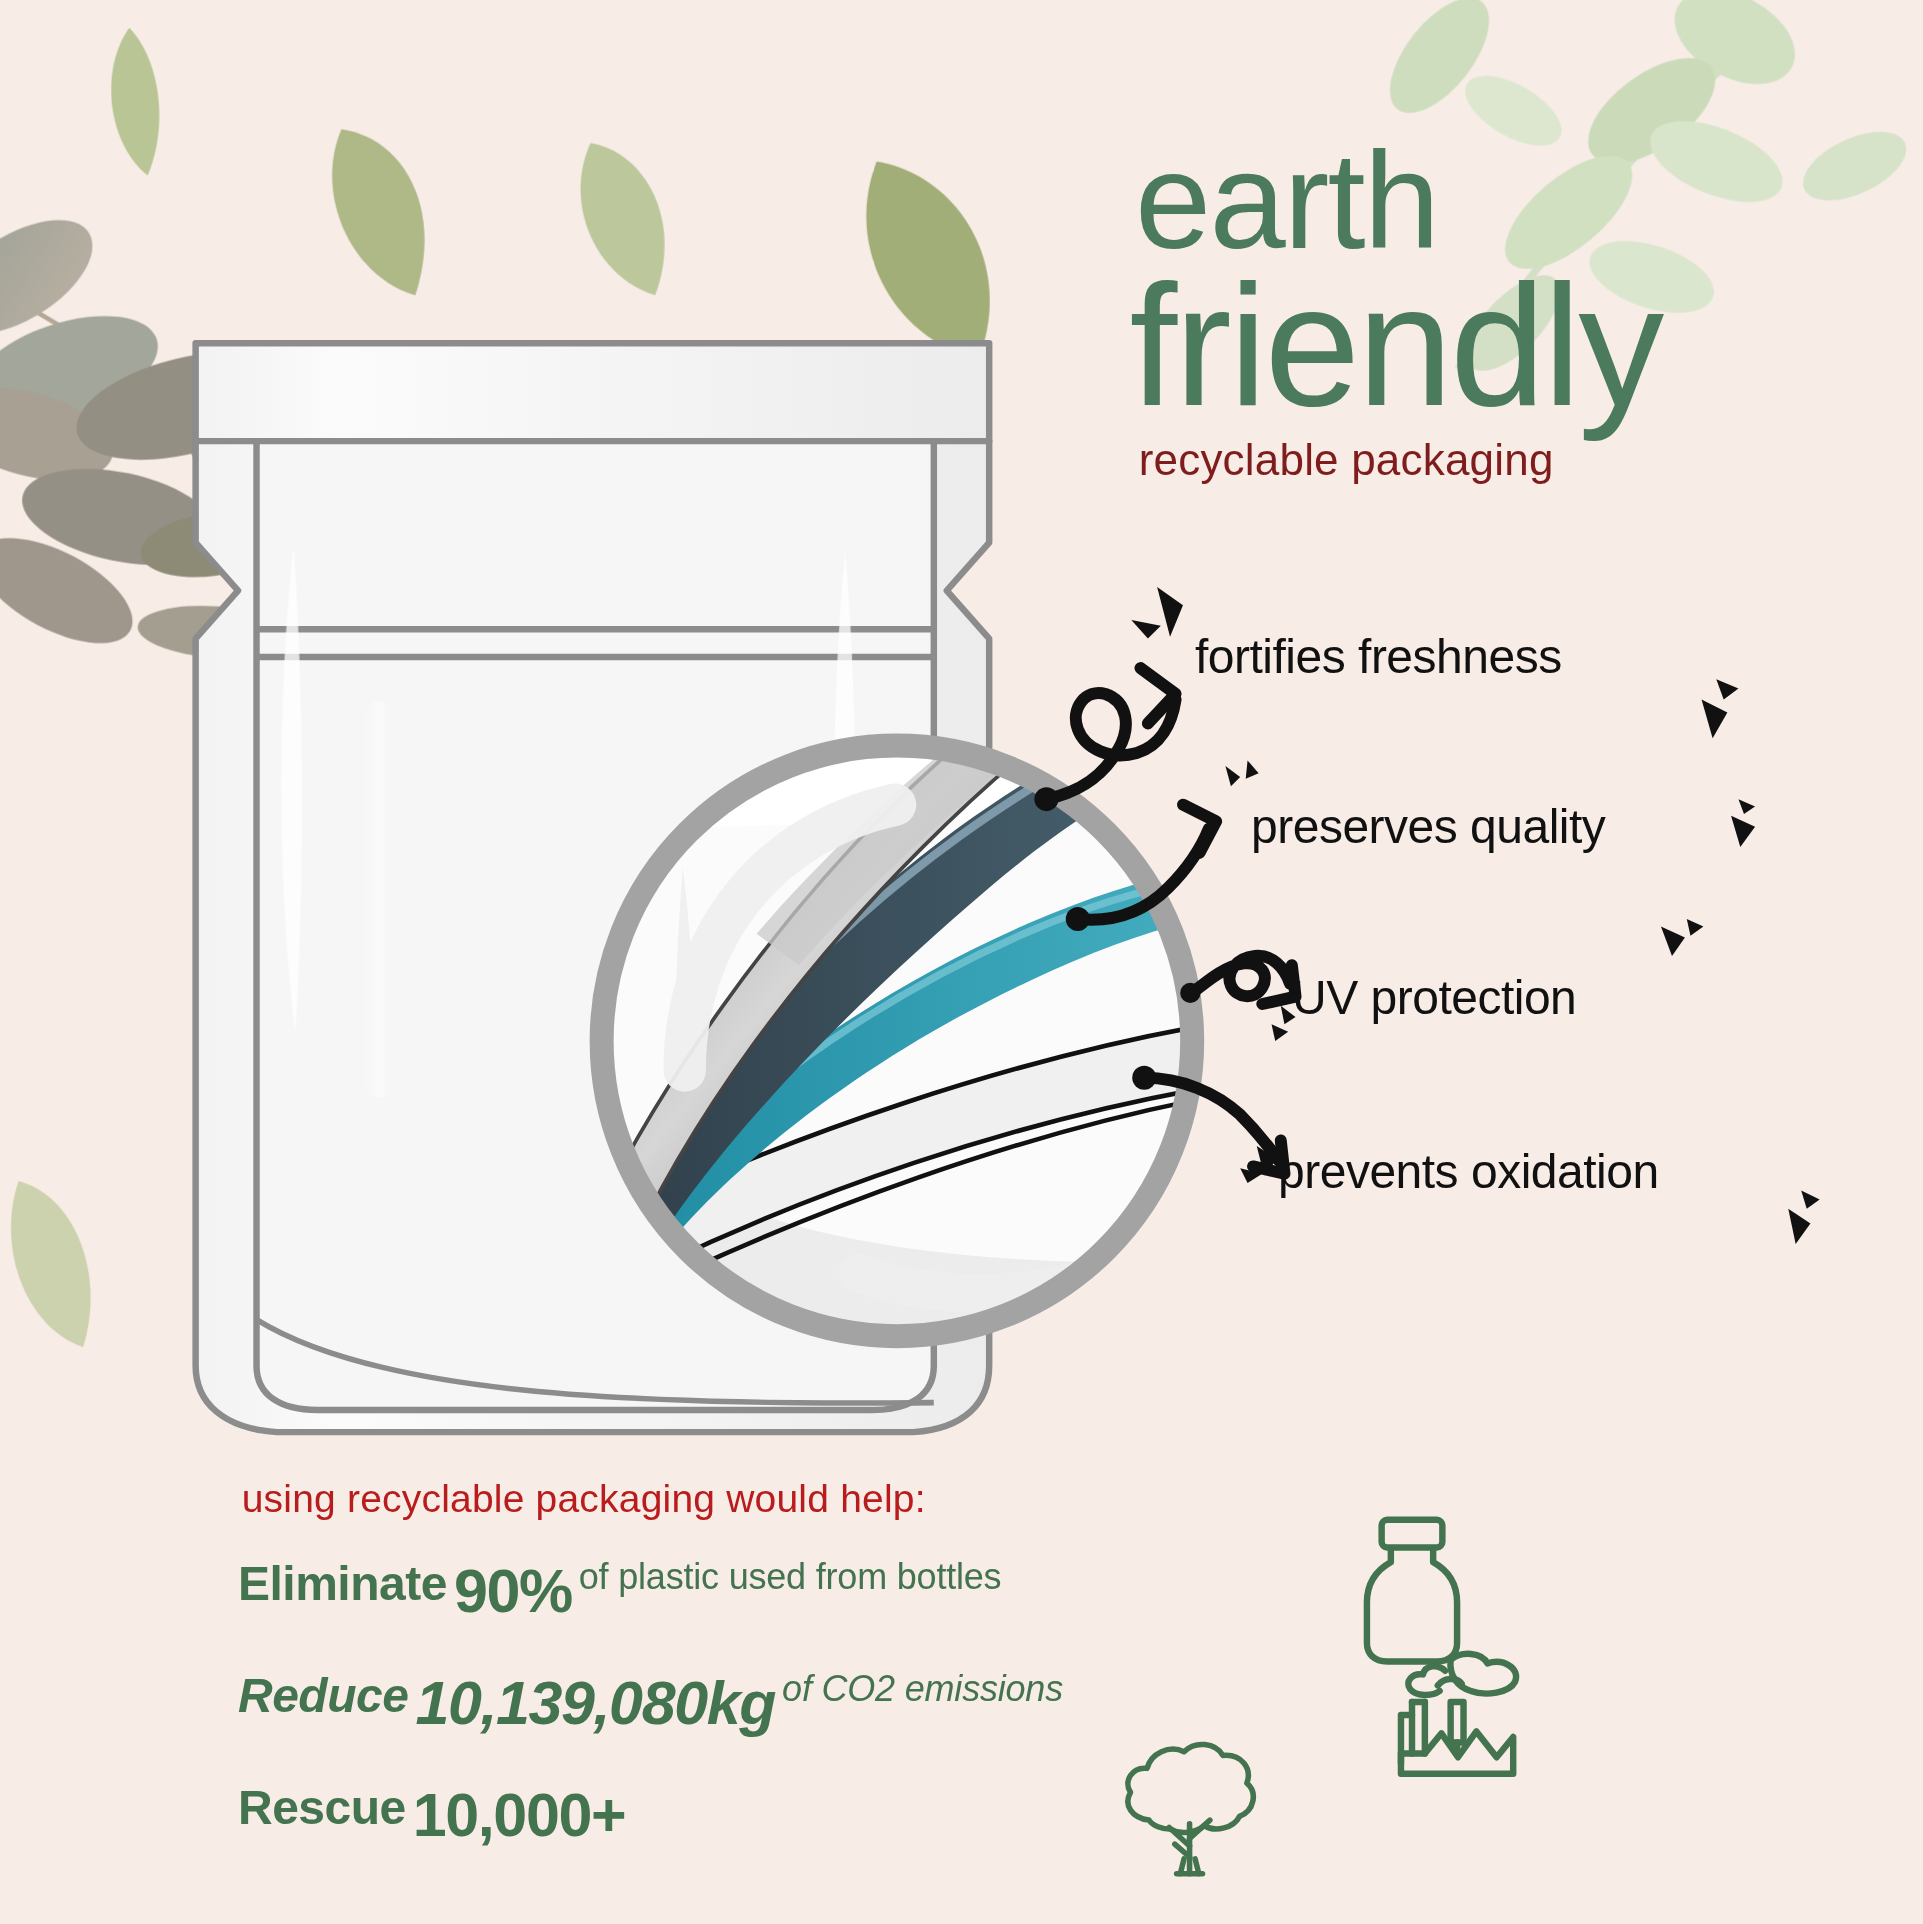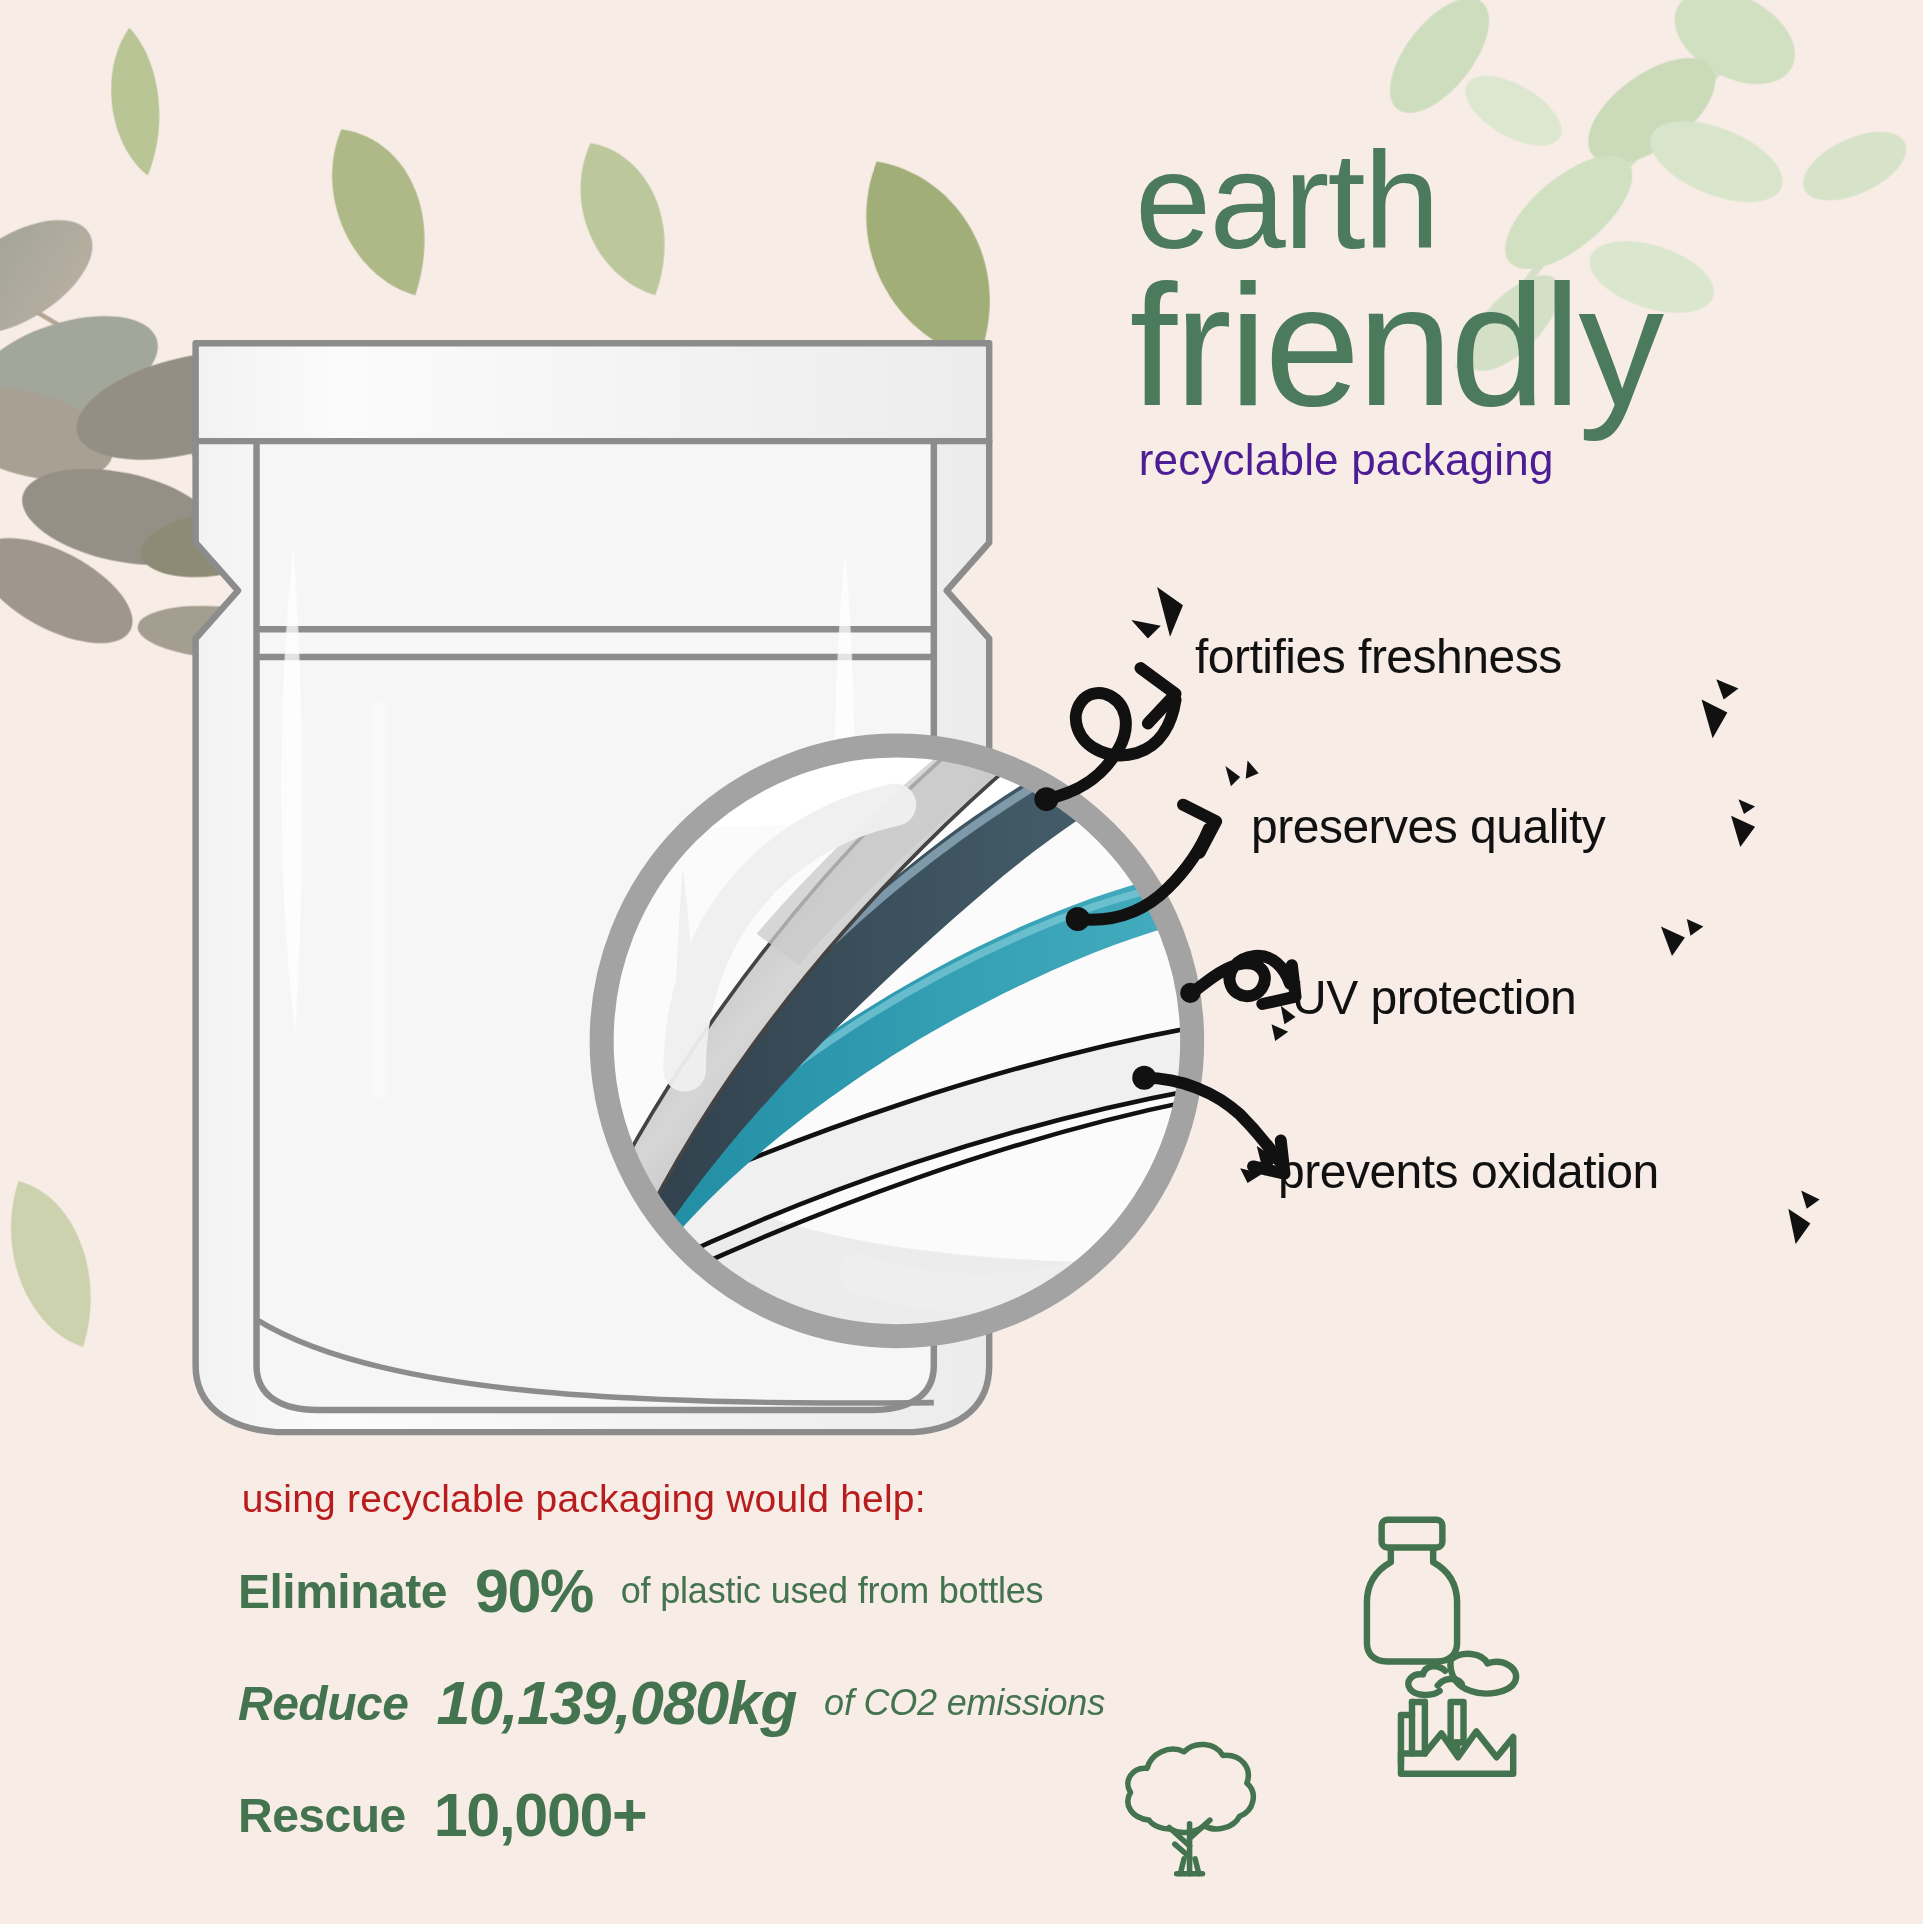--- a/index.html
+++ b/index.html
@@ -21,42 +21,42 @@
   }
   .h-earth{
     font-size:137px; font-weight:normal; color:#4b7a5d;
     line-height:0.92; letter-spacing:-1.8px; margin:0;
   }
   .h-friendly{
     font-size:172px; font-weight:normal; color:#4b7a5d;
     line-height:0.95; letter-spacing:-2.8px; margin:0 0 0 -5.5px;
   }
   .h-sub{
-    font-size:44px; color:#4c1d95; letter-spacing:0.2px;
+    font-size:44px; color:#7f1d1d; letter-spacing:0.2px;
     margin:7.4px 0 0 3.7px; font-weight:normal;
   }
 
   
   .feat{
     position:absolute;
     font-size:48px; color:#111; white-space:nowrap;
     letter-spacing:-0.5px;
   }
   #feat-0{left:1195px; top:629px;}
   #feat-1{left:1251px; top:799px;}
   #feat-2{left:1292px; top:970px;}
   #feat-3{left:1278px; top:1144px;}
 
   
   .stats-wrap{position:absolute; left:238px; top:1477px; width:1384px;}
   .stats-intro{
     font-size:39px; color:#b91c1c; margin:0 0 35px 3.7px; letter-spacing:0.2px;
   }
   .stat-row{
-    display:flex; align-items:center; gap:28px;
+    display:flex; align-items:flex-start; gap:7px;
     margin-bottom:42px; white-space:nowrap;
   }
   .stat-verb{
     font-size:48px; font-weight:bold; color:#44744f; letter-spacing:-0.5px;
   }
   .stat-num{
     font-size:61px; font-weight:bold; color:#44744f; letter-spacing:-1.4px;
   }
   .stat-tail{
     font-size:36px; color:#44744f; letter-spacing:-0.2px; font-weight:normal;

